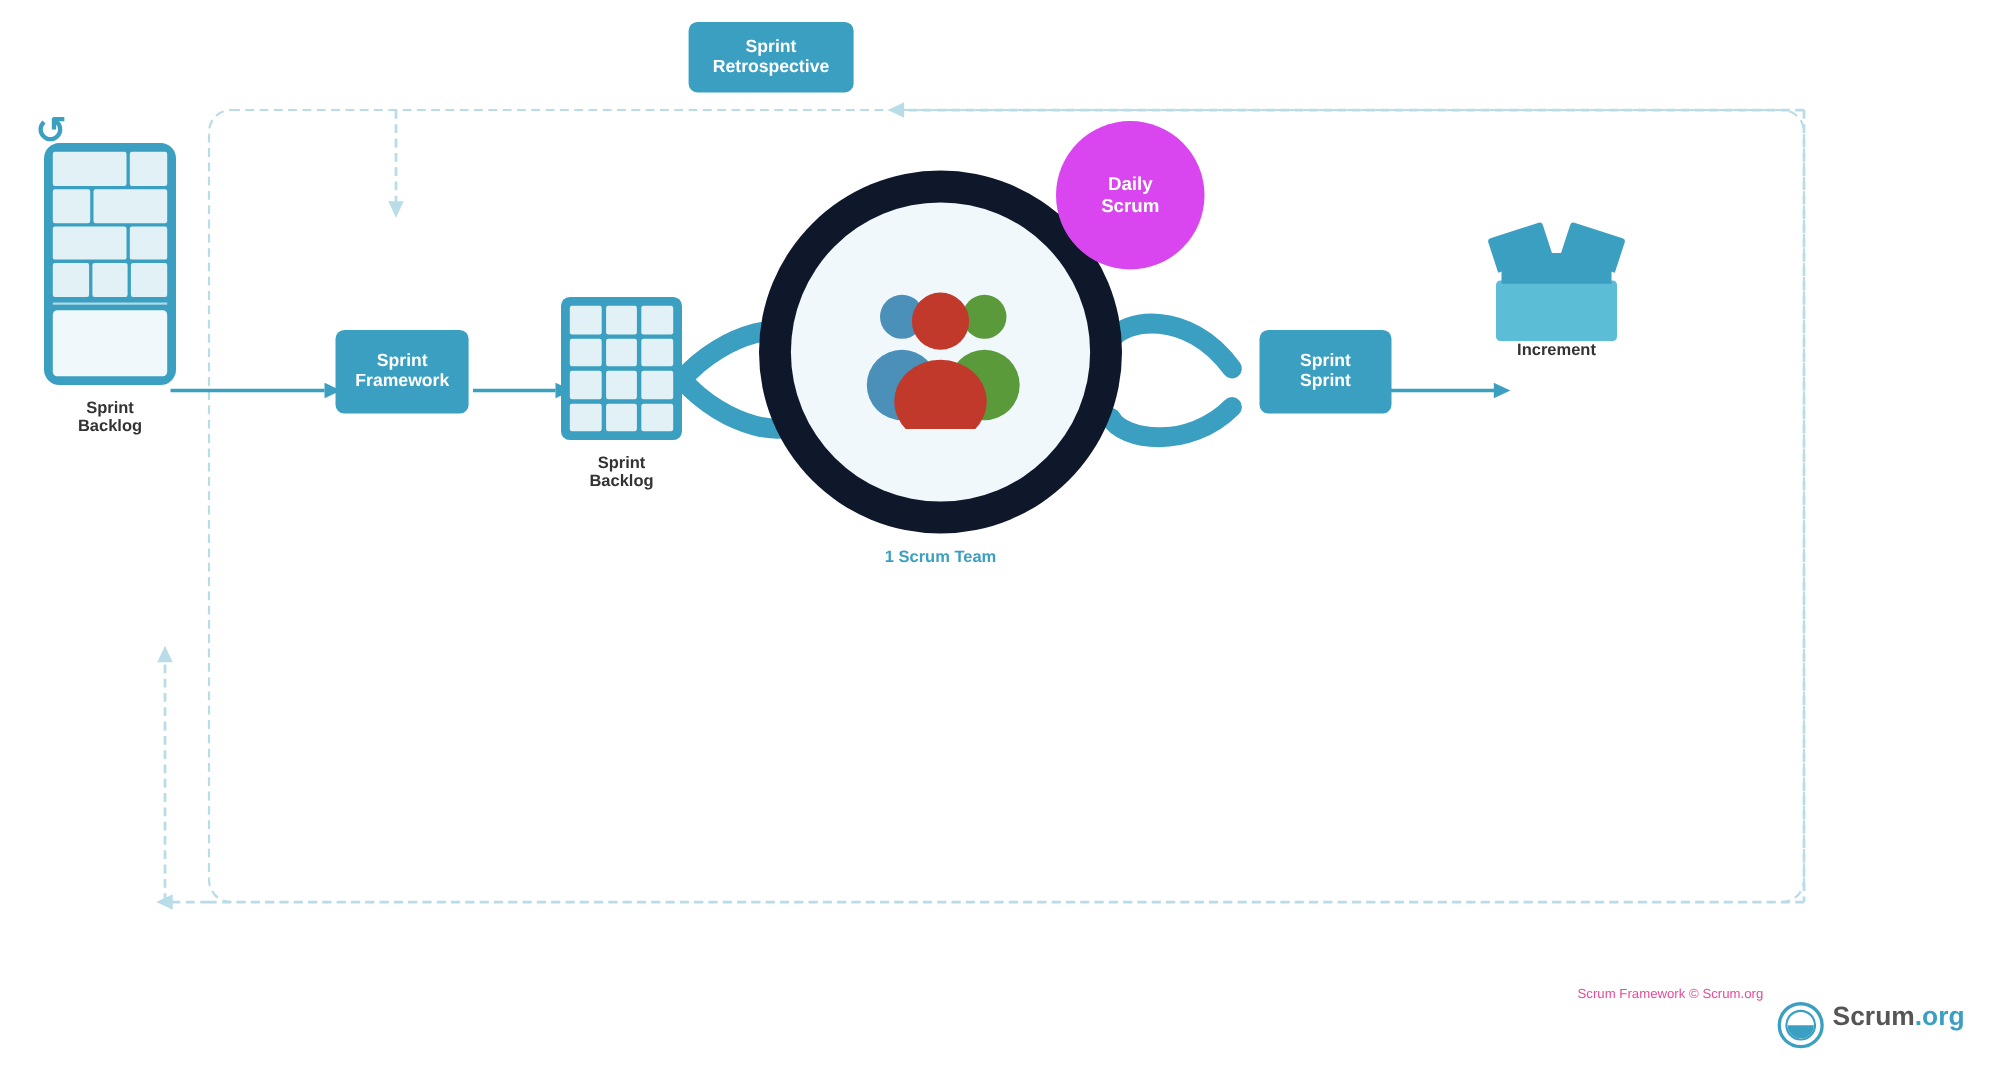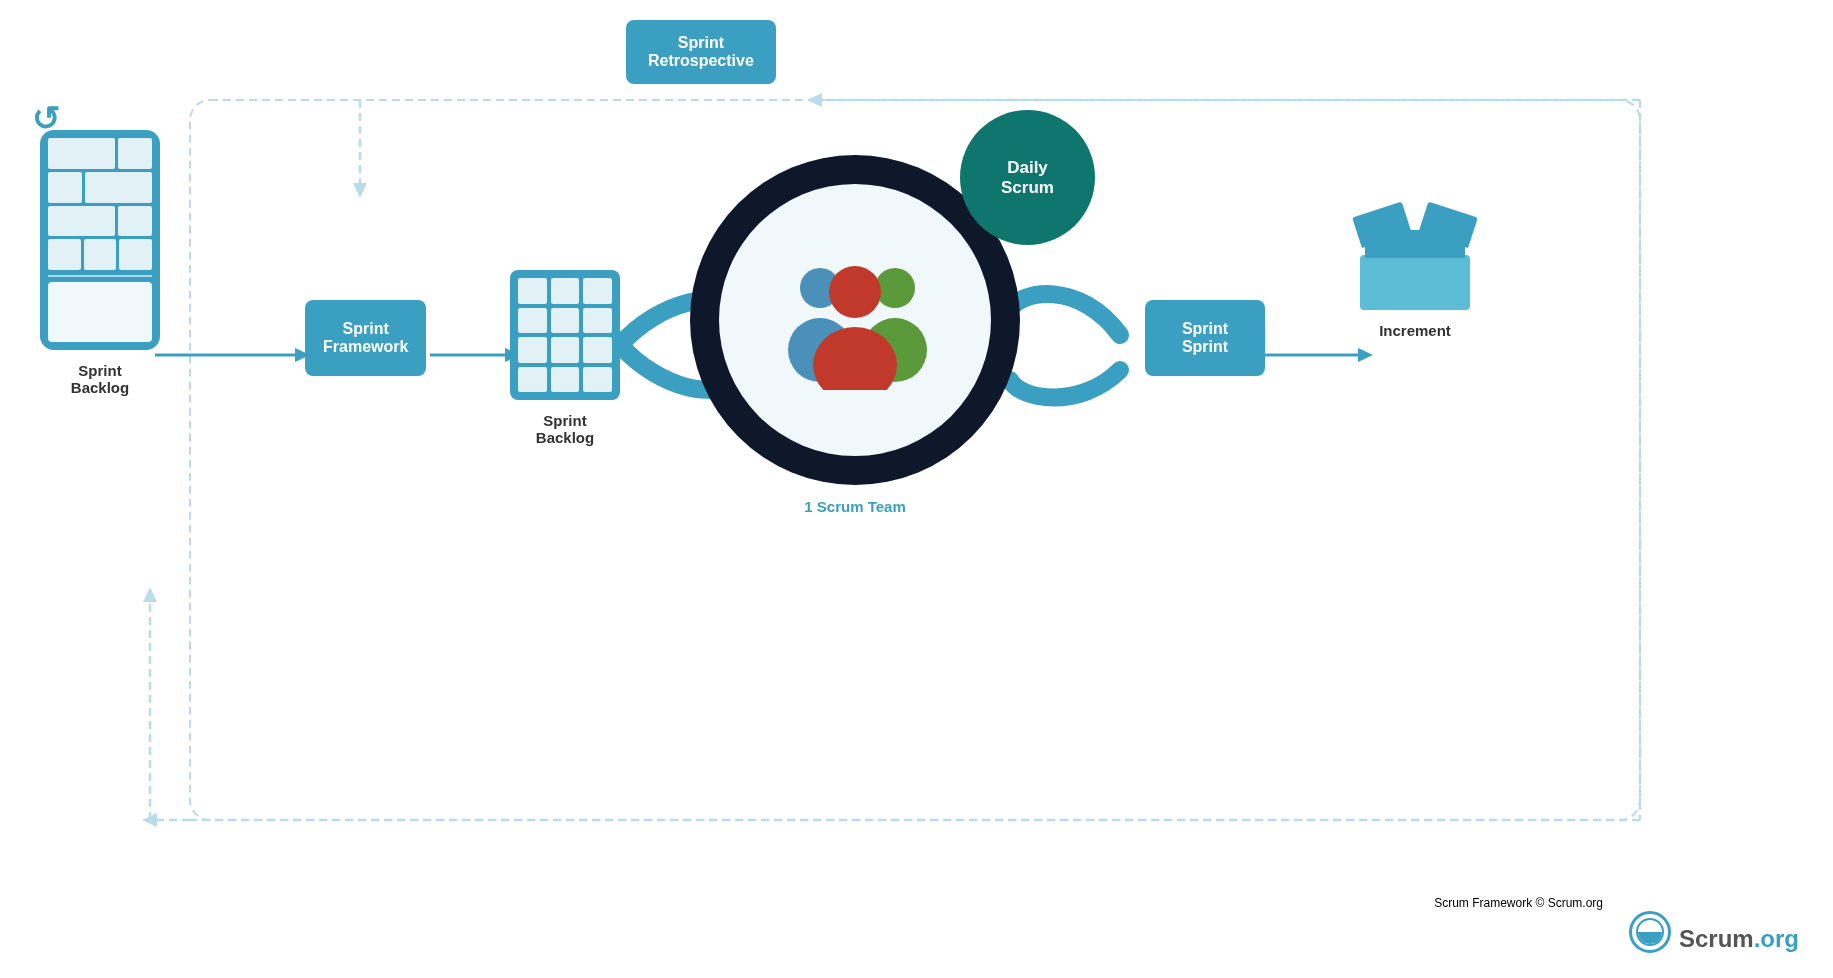--- a/index.html
+++ b/index.html
@@ -148,21 +148,21 @@
 
         <ellipse cx="90" cy="42" rx="26" ry="26" fill="#c0392b"></ellipse>
         <ellipse cx="90" cy="115" rx="42" ry="38" fill="#c0392b"></ellipse>
       </svg>
     </div>
     <div style="position:absolute; bottom:-30px; left:50%; transform:translateX(-50%); color:#3a9fc0; font-weight:700; font-size:15px; white-space:nowrap;">1 Scrum Team</div>
   </div>
 </div>
 
 <div style="position:absolute; left:960px; top:110px;">
-  <div style="width:135px; height:135px; border-radius:50%; background:#0f766e; display:flex; align-items:center; justify-content:center; text-align:center; flex-direction:column;">
+  <div style="width:135px; height:135px; border-radius:50%; background:#d946ef; display:flex; align-items:center; justify-content:center; text-align:center; flex-direction:column;">
     <div style="color:white; font-weight:700; font-size:17px;">Daily</div>
     <div style="color:white; font-weight:700; font-size:17px;">Scrum</div>
   </div>
 </div>
 
 <div style="position:absolute; left:1145px; top:300px;">
   <div style="background:#3a9fc0; border-radius:8px; padding:20px 18px; color:white; font-weight:700; font-size:16px; text-align:center; min-width:120px;">
     <div>Sprint</div>
     <div>Sprint</div>
   </div>
@@ -175,26 +175,26 @@
     <div style="position:absolute; bottom:35px; left:8px; right:8px; height:30px; background:#8acfdf; border-radius:3px 3px 0 0; z-index:1;"></div>
 
     <div style="position:absolute; bottom:62px; left:2px; width:52px; height:32px; background:#3a9fc0; transform:rotate(-18deg); transform-origin:bottom left; border-radius:3px 3px 0 0; z-index:2;"></div>
 
     <div style="position:absolute; bottom:62px; right:2px; width:52px; height:32px; background:#3a9fc0; transform:rotate(18deg); transform-origin:bottom right; border-radius:3px 3px 0 0; z-index:2;"></div>
 
     <div style="position:absolute; bottom:0; left:0; right:0; height:55px; background:#5bbdd6; border-radius:4px; z-index:3;"></div>
 
     <div style="position:absolute; bottom:52px; left:5px; right:5px; height:28px; background:#3a9fc0; border-radius:3px 3px 0 0; z-index:4;"></div>
   </div>
-  <div style="text-align:center; margin-top:12px; font-weight:700; font-size:15px; color:#333;">Increment</div>
-</div>
-
-<div style="position:absolute; bottom:68px; right:230px; font-size:12px; color:#000000;">Scrum Framework © Scrum.org</div>
-
-<div style="position:absolute; bottom:25px; right:34px; display:flex; align-items:flex-end; gap:8px;">
+  <div style="text-align:center; margin-top:0; font-weight:700; font-size:15px; color:#333;">Increment</div>
+</div>
+
+<div style="position:absolute; bottom:68px; right:230px; font-size:12px; color:#ec4899;">Scrum Framework © Scrum.org</div>
+
+<div style="position:absolute; bottom:25px; right:47px; display:flex; align-items:flex-start; gap:8px;">
   <div style="width:42px; height:42px; border-radius:50%; border:3px solid #3a9fc0; position:relative; display:flex; align-items:center; justify-content:center;">
     <div style="width:28px; height:28px; border-radius:50%; border:2px solid #3a9fc0; position:relative; overflow:hidden;">
       <div style="position:absolute; bottom:0; left:0; right:0; height:12px; background:#3a9fc0; border-radius:0 0 50% 50%;"></div>
     </div>
   </div>
   <div style="font-size:24px; font-weight:700; color:#555;">
     <span style="color:#555;">Scrum</span><span style="color:#3a9fc0;">.org</span>
   </div>
 </div>
 

